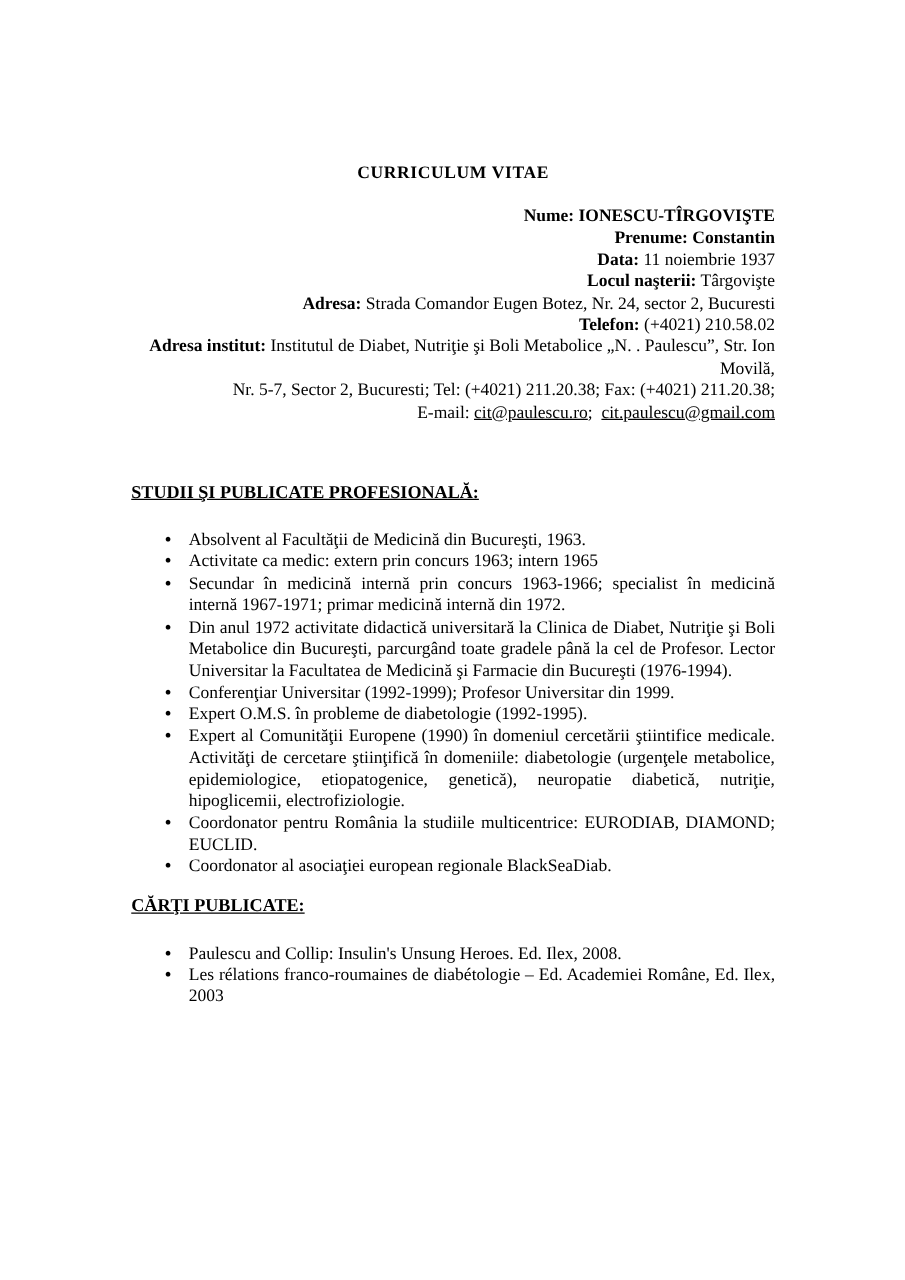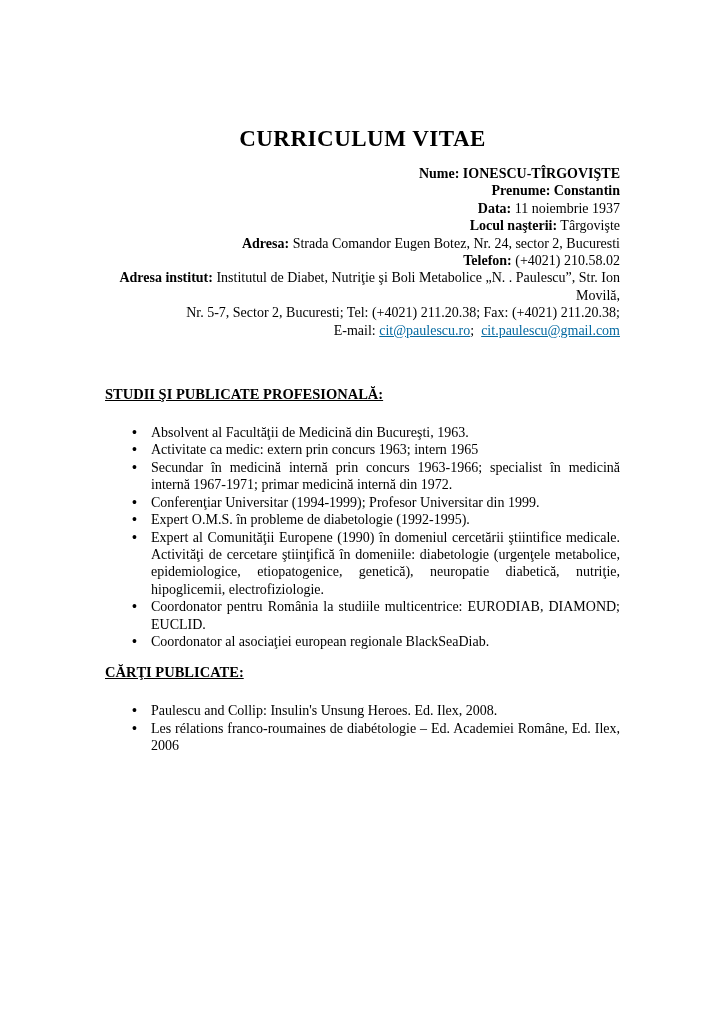--- a/index.html
+++ b/index.html
@@ -15,21 +15,21 @@
     padding: 126px 104px 40px 105px;
     background: #ffffff;
     color: #000000;
     font-family: "Liberation Serif", "DejaVu Serif", serif;
     font-size: 14px;
     line-height: 17.4px;
     overflow: hidden;
   }
   .title {
     margin: 0 0 13px 0;
-    font-size: 23px;
+    font-size: 14px;
     line-height: 26px;
     font-weight: bold;
     text-align: center;
     letter-spacing: 0.5px;
   }
   .info-block {
     margin: 0;
   }
   .info-line {
     white-space: pre-wrap;
@@ -41,21 +41,21 @@
   .value {
     font-weight: normal;
   }
   .value.bold {
     font-weight: bold;
   }
   .email-line {
     white-space: pre-wrap;
   }
   .email-link {
-    color: #0369a1;
+    color: #000000;
     text-decoration: underline;
     cursor: pointer;
   }
   .cv-section.first {
     margin-top: 46px;
   }
   .cv-section.second {
     margin-top: 13px;
   }
   .section-heading {
@@ -104,29 +104,30 @@
 
   <div class="email-line info-line"><span>E-mail: </span><a class="email-link">cit@paulescu.ro</a><span>;  </span><a class="email-link">cit.paulescu@gmail.com</a></div>
 
   <div id="sections">
       <section class="cv-section first">
         <h2 class="section-heading">STUDII ŞI PUBLICATE PROFESIONALĂ:</h2>
         <ul class="bullet-list">
           <li class="bullet-item">Absolvent al Facultăţii de Medicină din Bucureşti, 1963.</li>
           <li class="bullet-item">Activitate ca medic: extern prin concurs 1963; intern 1965</li>
           <li class="bullet-item">Secundar în medicină internă prin concurs 1963-1966; specialist în medicină internă 1967-1971; primar medicină internă din 1972.</li>
-          <li class="bullet-item">Conferenţiar Universitar (1994-1999); Profesor Universitar din 1999.</li>
+          <li class="bullet-item">Din anul 1972 activitate didactică universitară la Clinica de Diabet, Nutriţie şi Boli Metabolice din Bucureşti, parcurgând toate gradele până la cel de Profesor. Lector Universitar la Facultatea de Medicină şi Farmacie din Bucureşti (1976-1994).</li>
+          <li class="bullet-item">Conferenţiar Universitar (1992-1999); Profesor Universitar din 1999.</li>
           <li class="bullet-item">Expert O.M.S. în probleme de diabetologie (1992-1995).</li>
           <li class="bullet-item">Expert al Comunităţii Europene (1990) în domeniul cercetării ştiintifice medicale. Activităţi de cercetare ştiinţifică în domeniile: diabetologie (urgenţele metabolice, epidemiologice, etiopatogenice, genetică), neuropatie diabetică, nutriţie, hipoglicemii, electrofiziologie.</li>
           <li class="bullet-item">Coordonator pentru România la studiile multicentrice: EURODIAB, DIAMOND; EUCLID.</li>
           <li class="bullet-item">Coordonator al asociaţiei european regionale BlackSeaDiab.</li>
         </ul>
       </section>
       <section class="cv-section second">
         <h2 class="section-heading">CĂRŢI PUBLICATE:</h2>
         <ul class="bullet-list">
           <li class="bullet-item">Paulescu and Collip: Insulin's Unsung Heroes. Ed. Ilex, 2008.</li>
-          <li class="bullet-item">Les rélations franco-roumaines de diabétologie – Ed. Academiei Române, Ed. Ilex, 2006</li>
+          <li class="bullet-item">Les rélations franco-roumaines de diabétologie – Ed. Academiei Române, Ed. Ilex, 2003</li>
         </ul>
       </section>
     </div>
 
 </div>
 
 </body></html>

